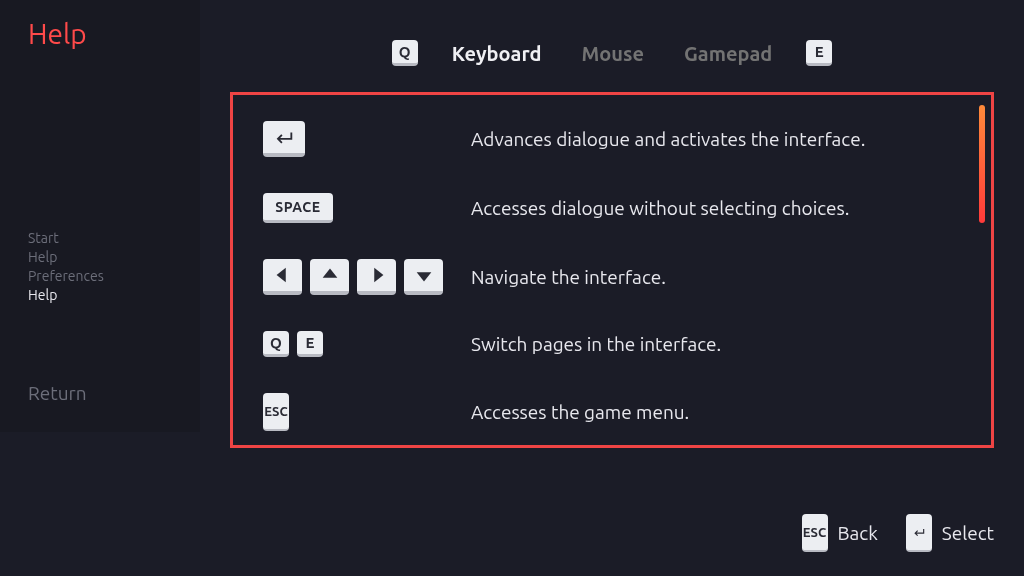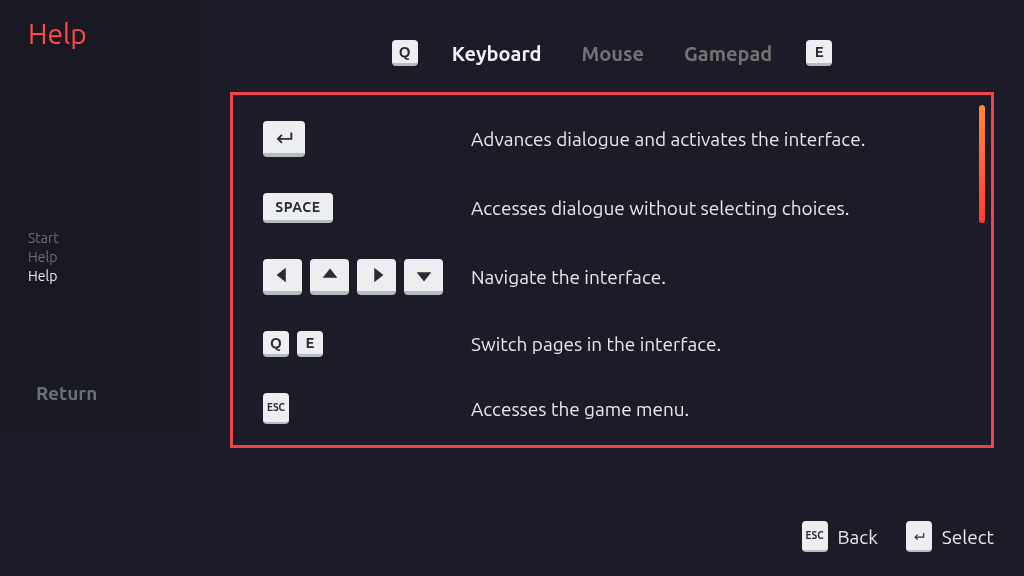--- a/index.html
+++ b/index.html
@@ -28,25 +28,24 @@
 .nav-item {
   display: block;
   color: #6c6e7a;
   font-size: 14px;
   line-height: 1.35;
   cursor: pointer;
 }
 .nav-item.active { color: #e8e8ee; }
 .return {
   position: absolute;
-  left: 36px; bottom: 28px;
+  left: 28px; bottom: 28px;
   color: #6c6e7a;
   font-size: 19px;
   cursor: pointer;
-  font-weight: bold;
 }
 .content {
   position: absolute;
   left: 200px; top: 0;
   width: 824px; height: 576px;
 }
 .tabs {
   display: flex;
   align-items: center;
   justify-content: center;
@@ -81,22 +80,22 @@
   border-bottom-width: 4px;
 }
 .keycap.wide {
   width: 70px;
   height: 30px;
   font-size: 14px;
   letter-spacing: 0.5px;
 }
 .keycap.small {
   width: 26px;
-  height: 31px;
-  font-size: 10px;
+  height: 38px;
+  font-size: 13px;
   border-bottom-width: 2px;
 }
 .keycap svg { width: 14px; height: 14px; fill: #2a2b35; }
 .keycap.big svg { width: 22px; height: 22px; }
 .help-box {
   margin: 0 30px 0 30px;
   border: 3px solid #ef4444;
   height: 356px;
   position: relative;
   padding: 26px 30px 12px 30px;
@@ -147,20 +146,21 @@
 }
 </style>
 </head>
 <body>
 
 <div class="sidebar">
   <div class="title">Help</div>
   <div id="nav-list">
       <div class="nav-item">Start</div>
       <div class="nav-item">Help</div>
+      <div class="nav-item">Preferences</div>
       <div class="nav-item active">Help</div>
     </div>
   <div class="return">Return</div>
 </div>
 
 <div class="content">
   <div class="tabs">
     <span class="keycap">Q</span>
     <div id="tab-items" style="display:flex; gap:40px;">
         <div class="tab active">Keyboard</div>

